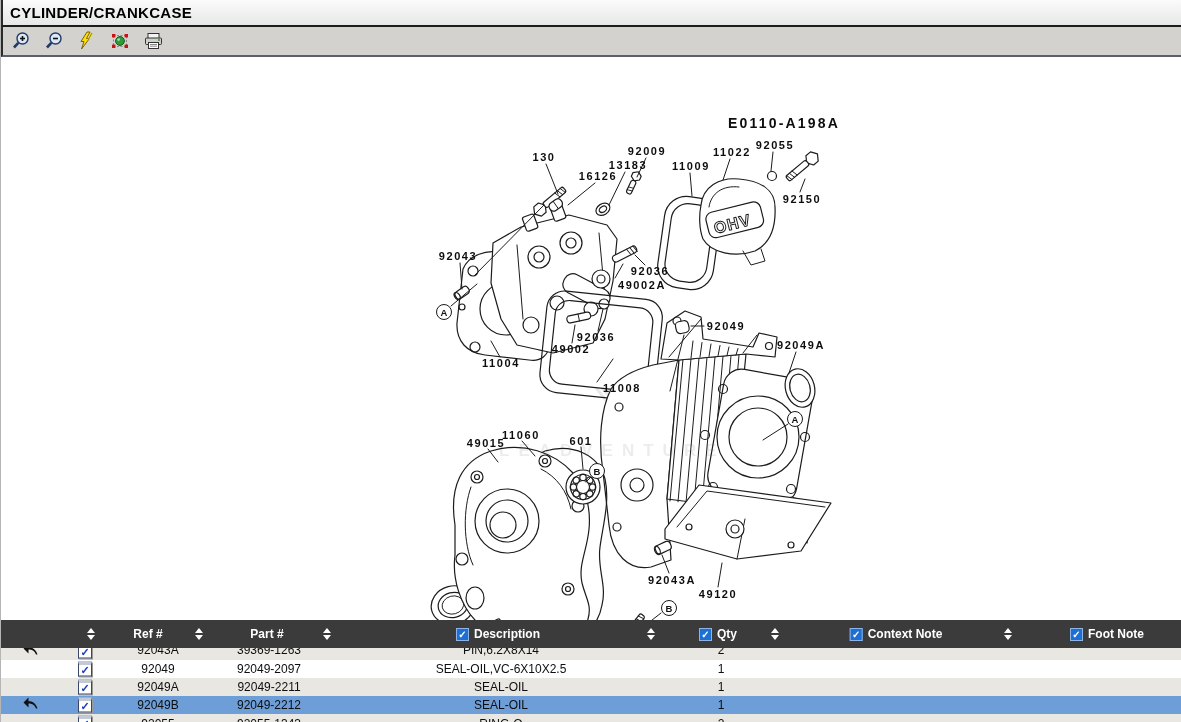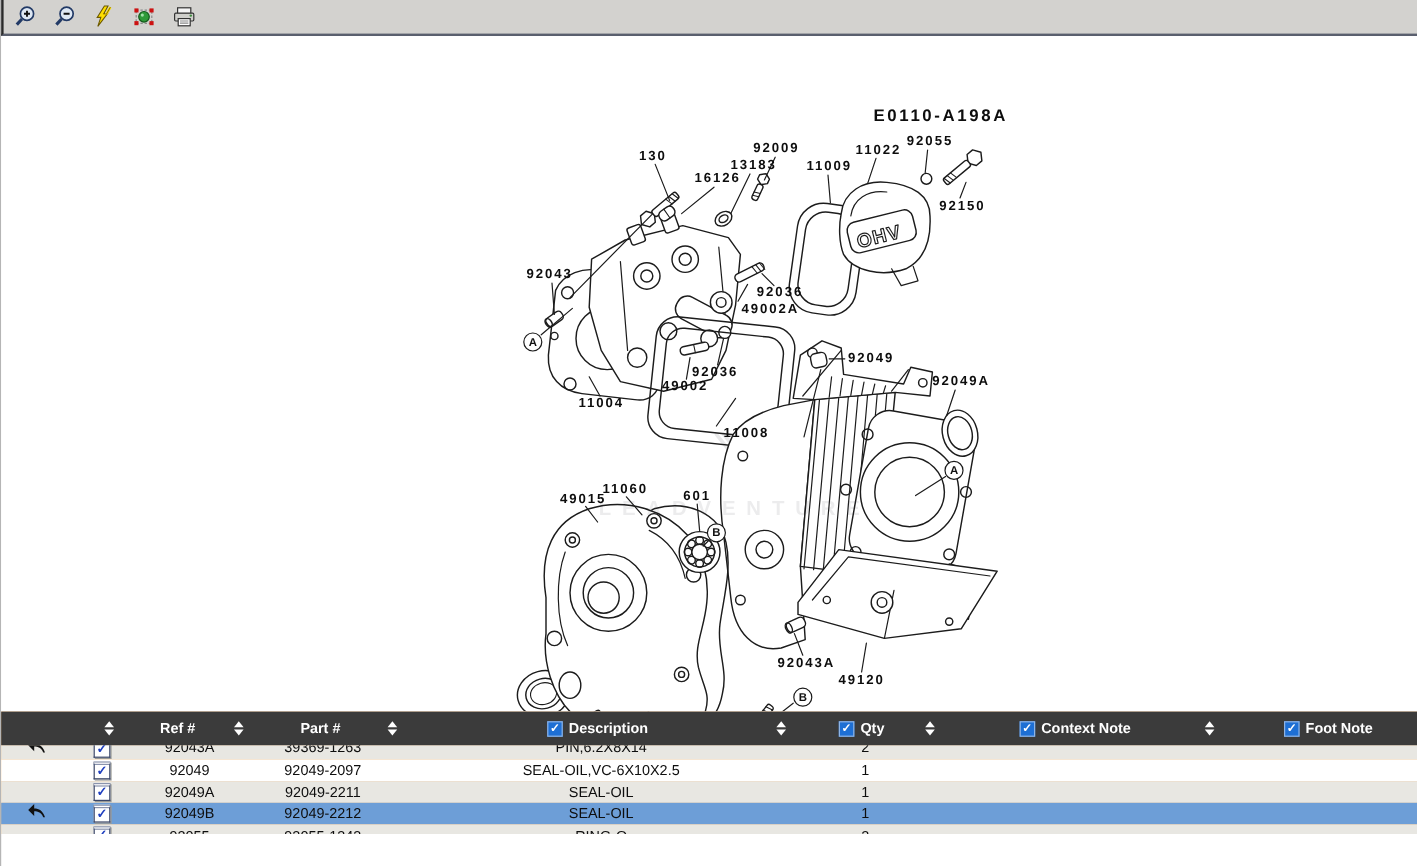--- a/index.html
+++ b/index.html
@@ -16,21 +16,21 @@
 
   
   .diagram { position: relative; height: 563px; background: #fff; overflow: hidden; }
   .diagram svg.art { position: absolute; left: 0; top: 0; }
   .part-label { position: absolute; transform: translate(-50%,-50%); font-size: 11px; font-weight: bold; letter-spacing: 1.6px; color: #0d0d0d; white-space: nowrap; z-index: 3; cursor: pointer; }
   .part-label.code { font-size: 14px; letter-spacing: 2.2px; padding-left: 20px; }
   .ref-circle { position: absolute; transform: translate(-50%,-50%); width: 16px; height: 16px; border: 1.5px solid #1a1a1a; border-radius: 50%; background: #fff; font-size: 9.5px; font-weight: bold; color: #111; display: flex; align-items: center; justify-content: center; z-index: 3; cursor: pointer; }
   .watermark { position: absolute; left: 498px; top: 384px; font-size: 17px; font-weight: bold; letter-spacing: 9px; color: rgba(70,70,80,0.10); z-index: 1; }
 
   
-  .ptable { position: relative; height: 102px; background: #fdba74; }
+  .ptable { position: relative; height: 102px; background: #d946ef; }
   .thead { position: relative; height: 28px; background: #3b3b3b; z-index: 2; }
   .hcell { position: absolute; top: 0; height: 28px; transform: translateX(-50%); display: flex; align-items: center; gap: 5px; color: #fff; font-size: 12px; font-weight: bold; white-space: nowrap; }
   .sort { display: flex; flex-direction: column; gap: 2px; cursor: pointer; }
   .sort .up { width: 0; height: 0; border-left: 4px solid transparent; border-right: 4px solid transparent; border-bottom: 5px solid #fff; }
   .sort .down { width: 0; height: 0; border-left: 4px solid transparent; border-right: 4px solid transparent; border-top: 5px solid #fff; }
   .cb { width: 13px; height: 13px; background: #1e6fd4; border: 1px solid #8fb4e4; color: #fff; font-size: 10px; line-height: 11px; text-align: center; font-weight: bold; cursor: pointer; }
   .row { position: relative; height: 18px; background: #fff; cursor: pointer; }
   .row.shade { background: #e8e7e2; }
   .row.selected { background: #6d9ed7; }
   .row.partial-top { height: 12px; overflow: hidden; }
@@ -40,20 +40,23 @@
   .row.partial-bottom .cell { top: 10px; }
   .rowicon { position: absolute; transform: translate(-50%,-50%); top: 9px; }
   .row.partial-top .rowicon { top: 3px; }
   .doc { width: 14px; height: 15px; background: #fff; border: 1px solid #3a4668; border-top: 3px double #8a93ad; color: #1f3fbf; font-size: 11px; line-height: 11px; text-align: center; font-weight: bold; box-shadow: 1px 1px 0 #9a9a94; }
 </style>
 </head>
 <body>
 
 <div class="window">
 
+  <div class="titlebar">
+    <span class="title">CYLINDER/CRANKCASE</span>
+  </div>
 
   <div class="toolbar">
     <span class="tool">
       <svg width="20" height="20">
           <circle cx="11.5" cy="7.5" r="5.5" fill="#dde7f3" stroke="#223a66" stroke-width="1.4"></circle>
           <line x1="9" y1="7.5" x2="14" y2="7.5" stroke="#111" stroke-width="1.6"></line>
           <line x1="11.5" y1="5" x2="11.5" y2="10" stroke="#111" stroke-width="1.6"></line>
           <line x1="7.3" y1="11.8" x2="3" y2="16.5" stroke="#223a66" stroke-width="2.6"></line>
         </svg>
     </span>

